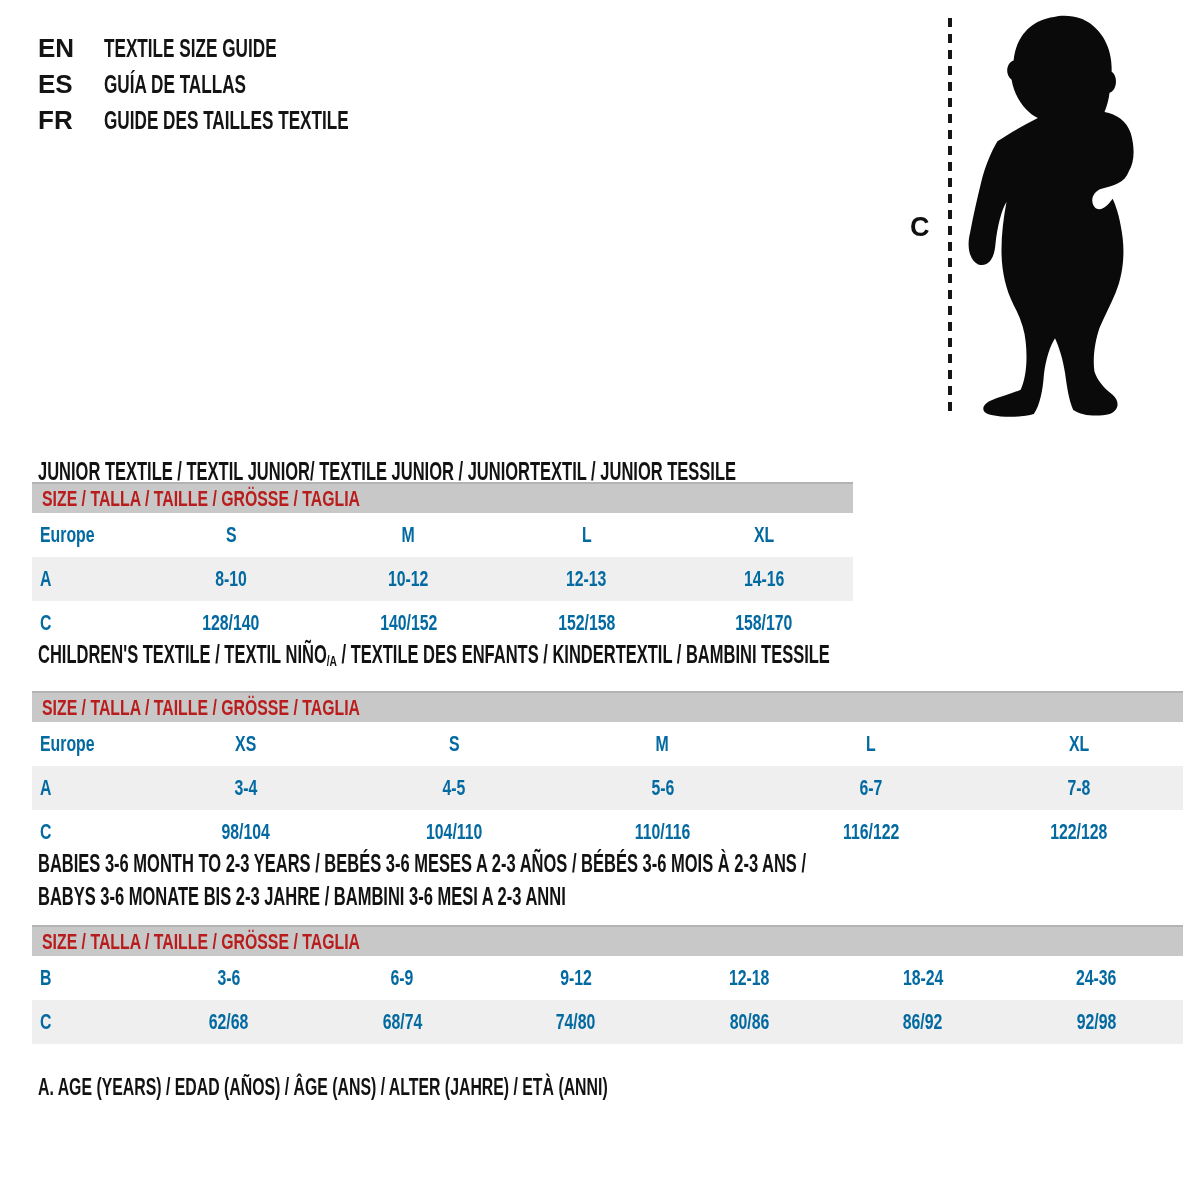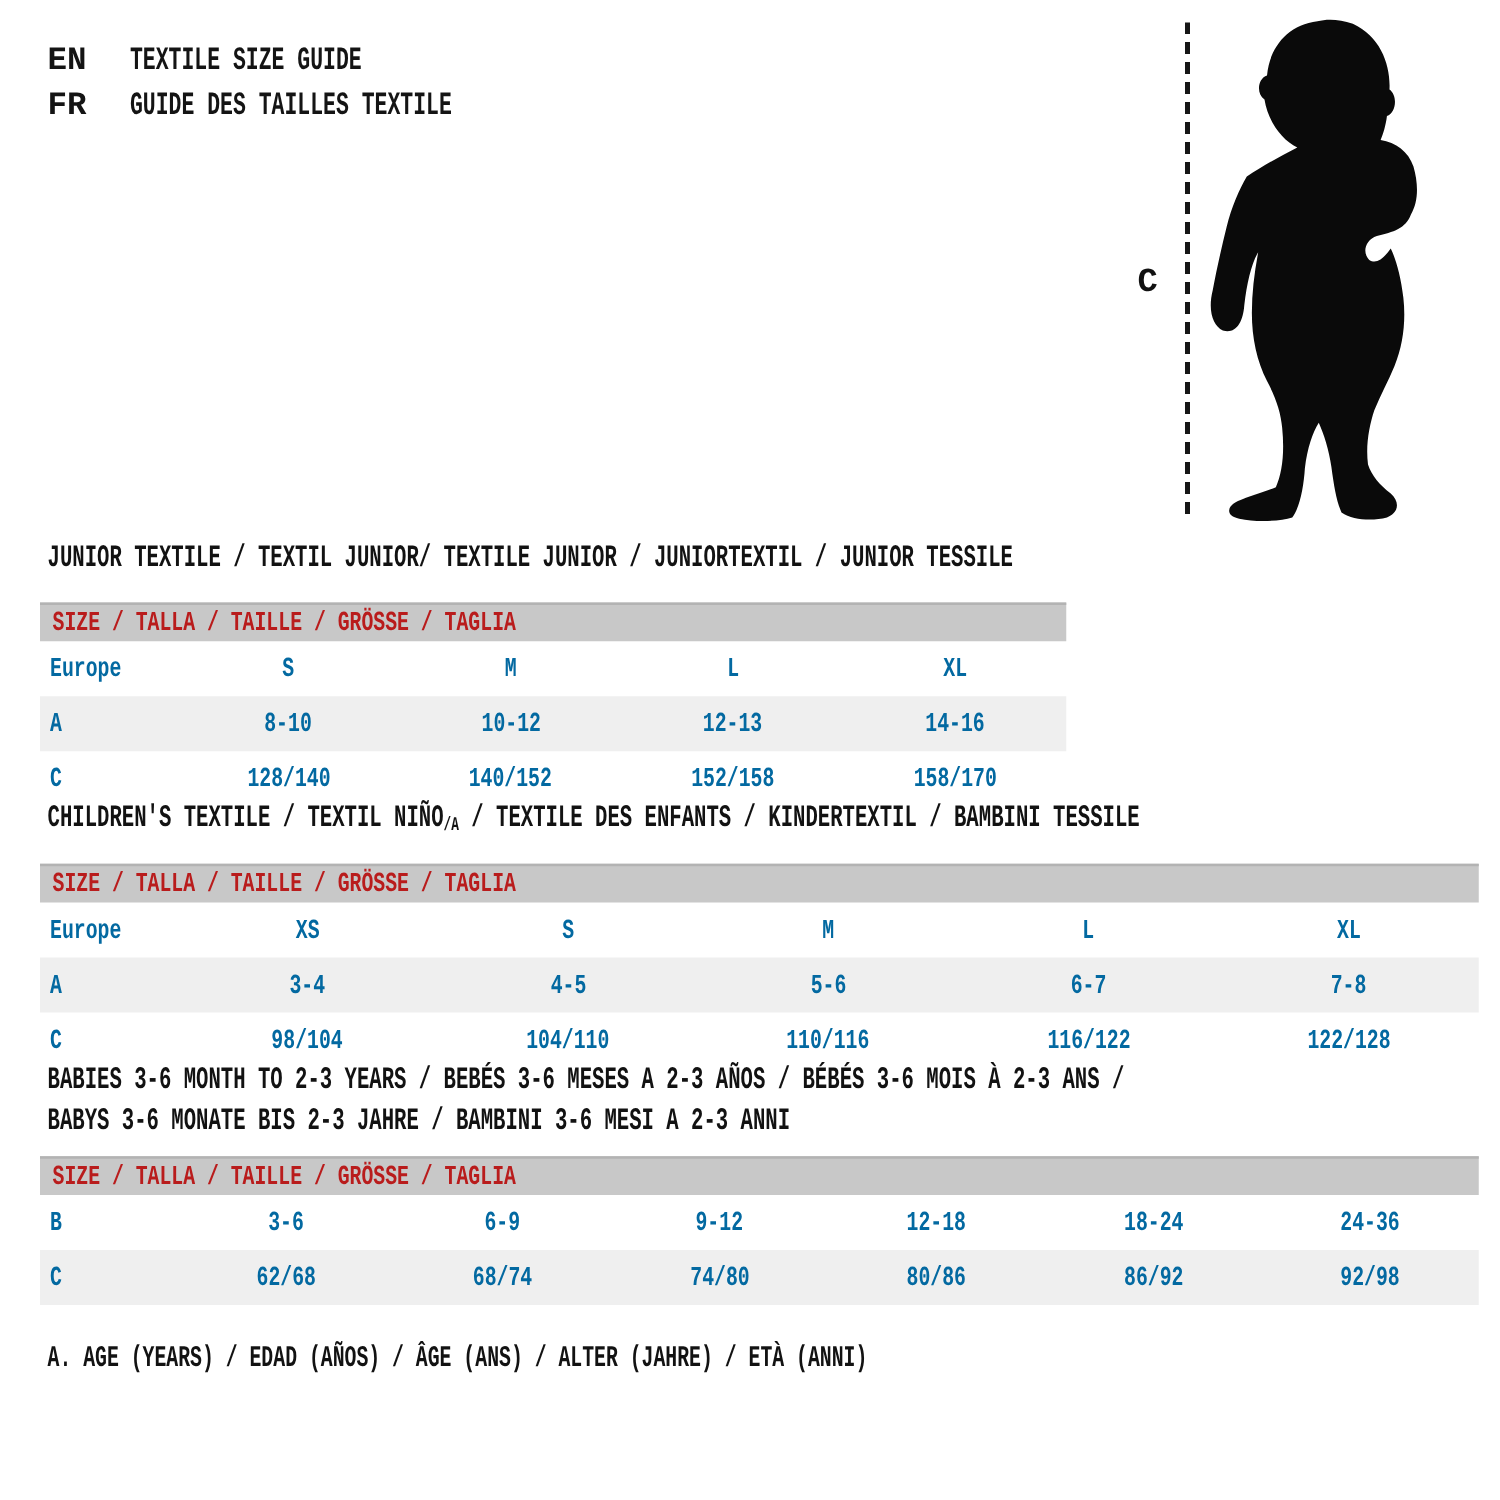--- a/index.html
+++ b/index.html
@@ -1,18 +1,18 @@
 <!DOCTYPE html>
 <html><head>
 <meta charset="utf-8">
 <style>
   html,body{margin:0;padding:0;background:#fff;}
   .page{
     position:relative;width:1200px;height:1200px;background:#ffffff;
-    font-family:Liberation Mono, monospace;color:#1b1b1b;overflow:hidden;
+    font-family:Liberation Sans, sans-serif;color:#1b1b1b;overflow:hidden;
   }
   
   .cx{display:inline-block;transform:scaleX(.66);transform-origin:0 50%;white-space:nowrap;}
   .cc{display:inline-block;transform:scaleX(.72);transform-origin:50% 50%;white-space:nowrap;}
   .ccl{display:inline-block;transform:scaleX(.72);transform-origin:0 50%;white-space:nowrap;}
 
   
   .lang{position:absolute;left:38px;top:30px;}
   .lang-row{display:grid;grid-template-columns:66px auto;height:36px;align-items:center;
     font-size:26px;font-weight:bold;color:#141414;}
@@ -44,20 +44,24 @@
 </style>
 </head>
 <body>
 
 <div class="page">
 
   <div class="lang">
     <div class="lang-row">
       <span>EN</span>
       <span class="cx">TEXTILE SIZE GUIDE</span>
+    </div>
+    <div class="lang-row">
+      <span>ES</span>
+      <span class="cx">GUÍA DE TALLAS</span>
     </div>
     <div class="lang-row">
       <span>FR</span>
       <span class="cx">GUIDE DES TAILLES TEXTILE</span>
     </div>
   </div>
 
   <div class="dotline"></div>
   <div class="cmark">C</div>
 
@@ -97,21 +101,21 @@
         C150,170 160,167 164,156
         C170,146 170,132 166,118
         C162,106 152,99 140,97
         C142,92 144,86 145,78
         C152,76 154,62 147,57
         C148,38 140,15 118,5
         C107,1 97,1 90,3 Z"></path>
     </svg>
   </div>
 
-  <div class="sec-title" style="top:433px;">
+  <div class="sec-title" style="top:458px;">
     <span class="cx">JUNIOR TEXTILE / TEXTIL JUNIOR/ TEXTILE JUNIOR / JUNIORTEXTIL / JUNIOR TESSILE</span>
   </div>
   <div class="sg-table" style="left:32px;top:482px;width:821px;">
     <div class="thead">
       <span class="ccl">SIZE / TALLA / TAILLE / GRÖSSE / TAGLIA</span>
     </div>
     <div class="trow">
       <div class="tlabel"><span class="ccl">Europe</span></div>
       <div class="tcell"><span class="cc">S</span></div>
       <div class="tcell"><span class="cc">M</span></div>

